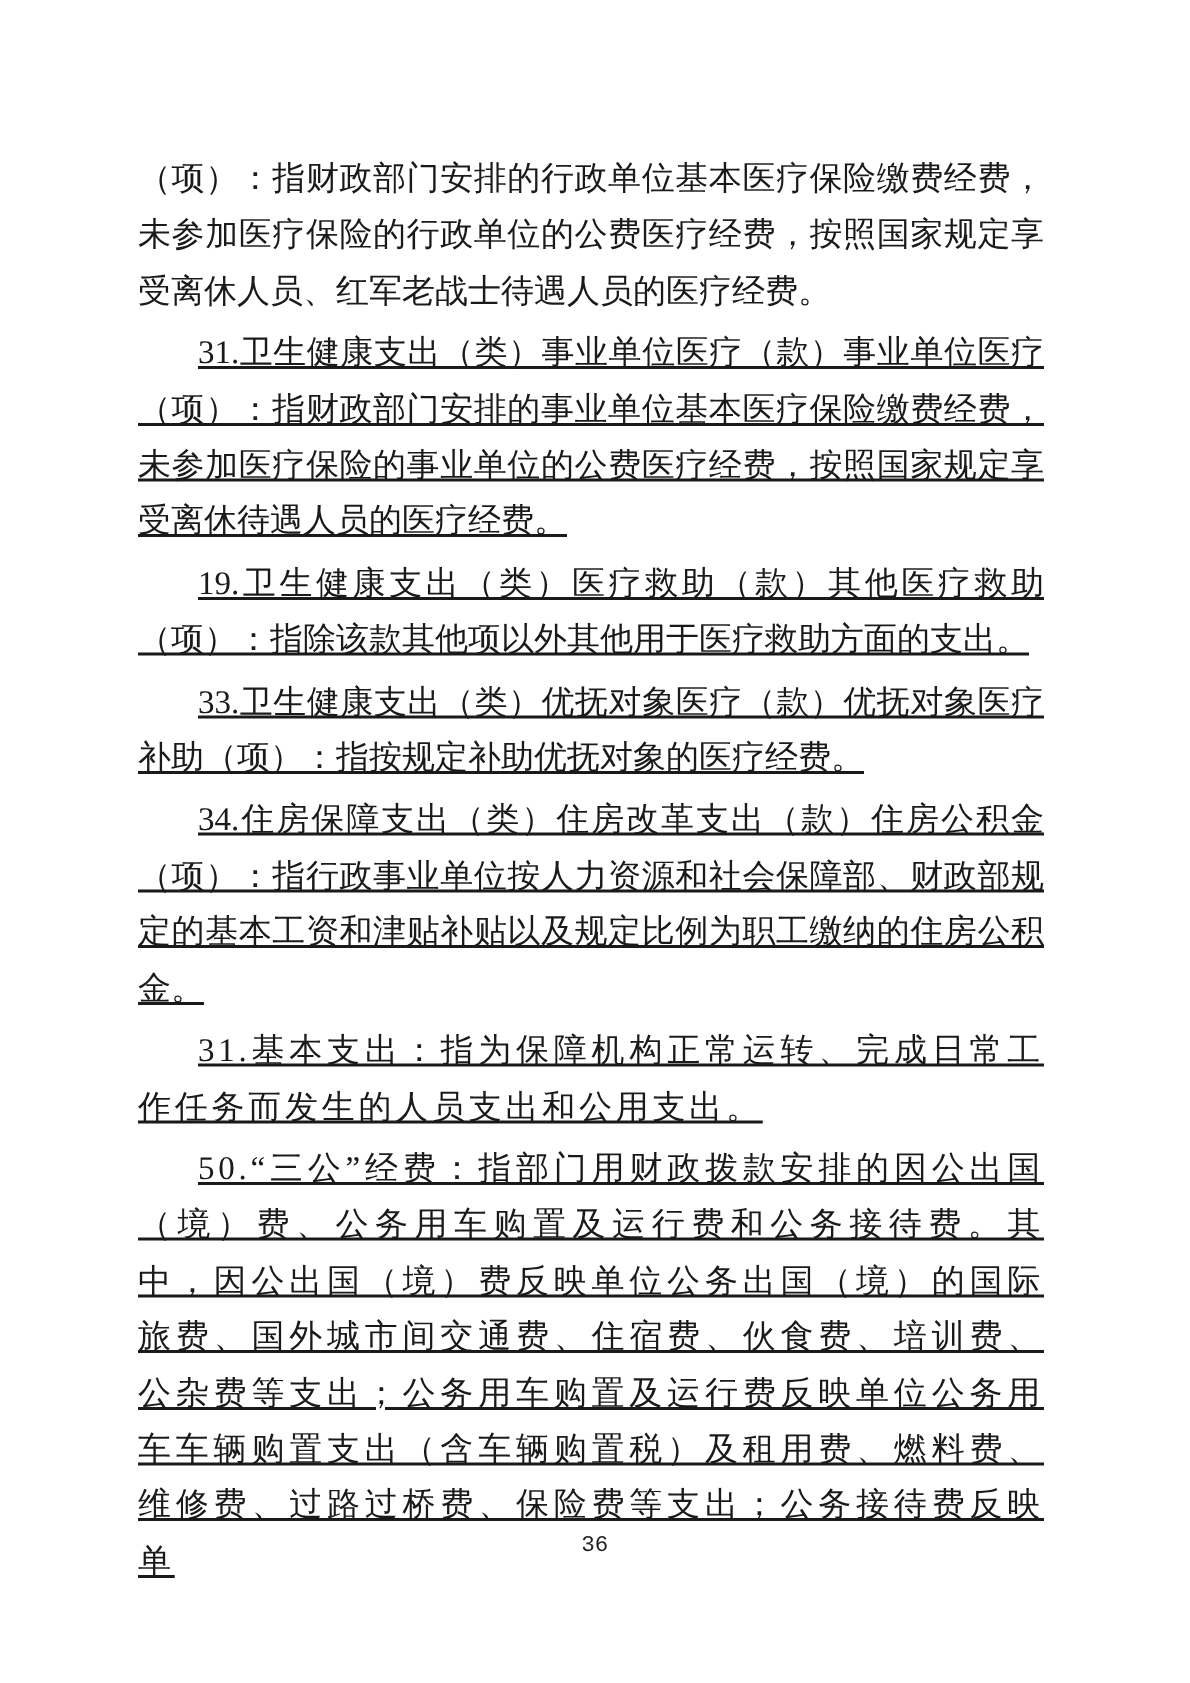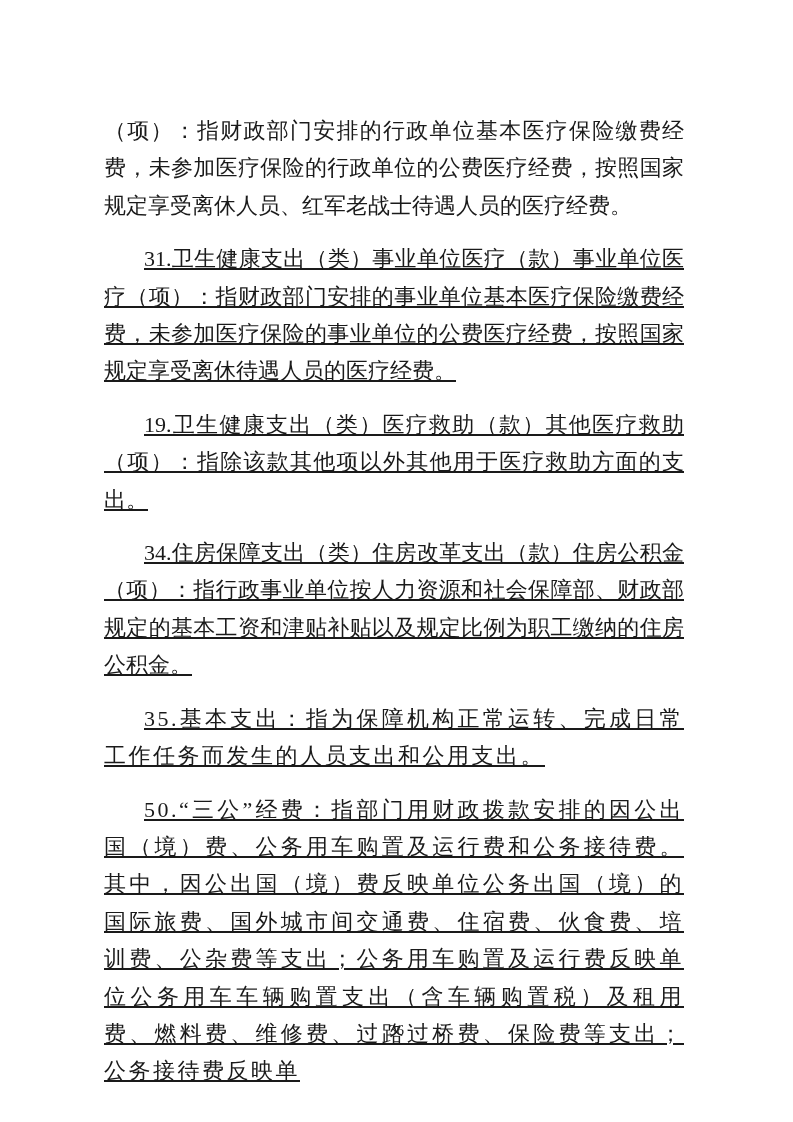--- a/index.html
+++ b/index.html
@@ -23,21 +23,21 @@
     background: #ffffff;
   }
   .page-content {
     position: absolute;
     left: 88px;
     top: 96px;
     width: 612px;
     color: #1a1a1a;
   }
   p.body-para {
-    margin: 16px;
+    margin: 4px;
     font-size: 22px;
     line-height: 37.4px;
     text-align: justify;
     text-justify: inter-ideograph;
     word-break: break-all;
     color: #1a1a1a;
   }
   
   p.style-a {
     letter-spacing: 0px;
@@ -49,32 +49,33 @@
   .indent-2em {
     text-indent: 40px;
     text-decoration: underline;
   }
   .page-number {
     position: absolute;
     left: 0;
     top: 1022px;
     width: 793px;
     text-align: center;
-    font-family: Liberation Serif, serif;
+    font-family: Liberation Mono, monospace;
     font-size: 15px;
     color: #222222;
   }
 </style>
 </head>
 <body>
 
 <div class="doc-page">
   <div class="page-content">
     <p class="body-para style-a">（项）：指财政部门安排的行政单位基本医疗保险缴费经费，未参加医疗保险的行政单位的公费医疗经费，按照国家规定享受离休人员、红军老战士待遇人员的医疗经费。</p>
     <p class="body-para style-a indent-2em">31.卫生健康支出（类）事业单位医疗（款）事业单位医疗（项）：指财政部门安排的事业单位基本医疗保险缴费经费，未参加医疗保险的事业单位的公费医疗经费，按照国家规定享受离休待遇人员的医疗经费。</p>
     <p class="body-para style-a indent-2em">19.卫生健康支出（类）医疗救助（款）其他医疗救助（项）：指除该款其他项以外其他用于医疗救助方面的支出。</p>
+    <p class="body-para style-a indent-2em">33.卫生健康支出（类）优抚对象医疗（款）优抚对象医疗补助（项）：指按规定补助优抚对象的医疗经费。</p>
     <p class="body-para style-a indent-2em">34.住房保障支出（类）住房改革支出（款）住房公积金（项）：指行政事业单位按人力资源和社会保障部、财政部规定的基本工资和津贴补贴以及规定比例为职工缴纳的住房公积金。</p>
-    <p class="body-para style-b indent-2em">35.基本支出：指为保障机构正常运转、完成日常工作任务而发生的人员支出和公用支出。</p>
+    <p class="body-para style-b indent-2em">31.基本支出：指为保障机构正常运转、完成日常工作任务而发生的人员支出和公用支出。</p>
     <p class="body-para style-b indent-2em">50.“三公”经费：指部门用财政拨款安排的因公出国（境）费、公务用车购置及运行费和公务接待费。其中，因公出国（境）费反映单位公务出国（境）的国际旅费、国外城市间交通费、住宿费、伙食费、培训费、公杂费等支出；公务用车购置及运行费反映单位公务用车车辆购置支出（含车辆购置税）及租用费、燃料费、维修费、过路过桥费、保险费等支出；公务接待费反映单</p>
   </div>
 
   <div class="page-number">36</div>
 </div>
 
 </body></html>

